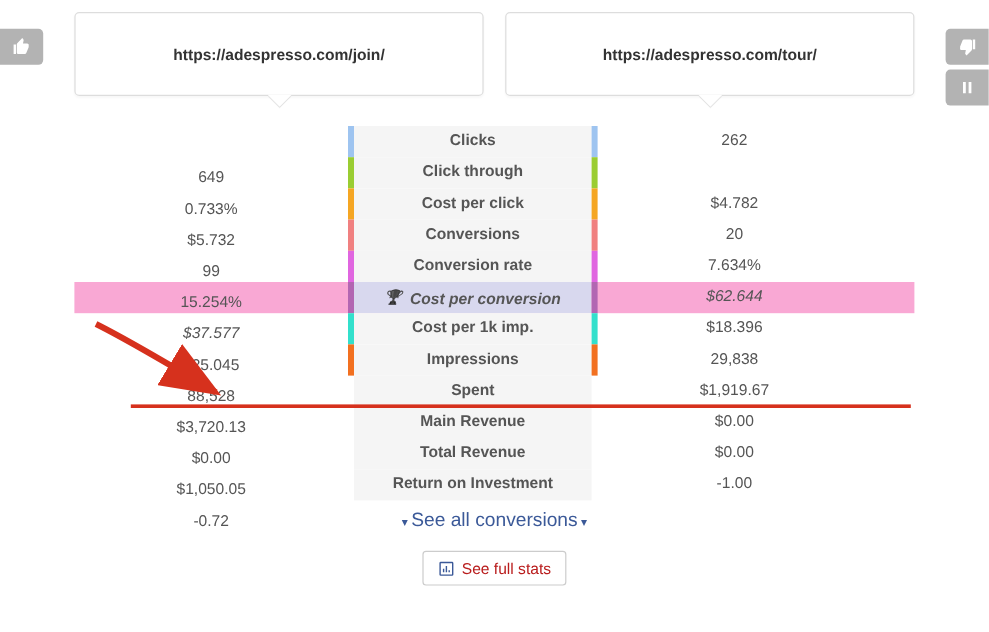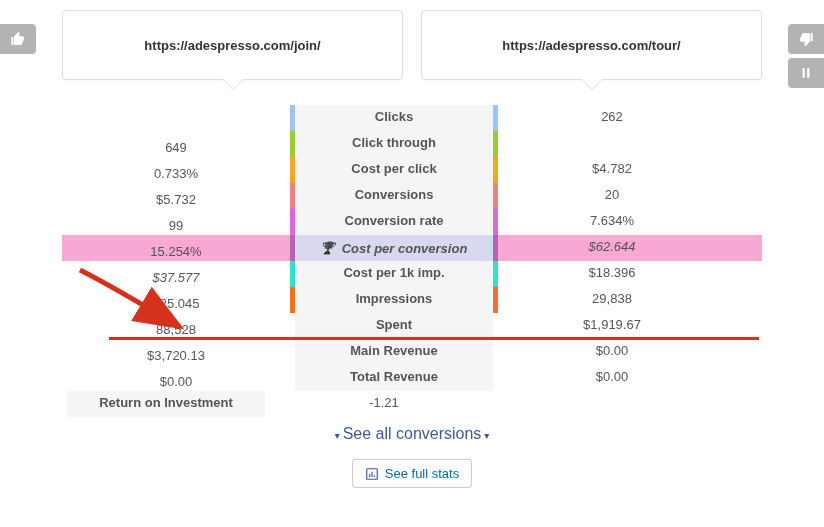--- a/index.html
+++ b/index.html
@@ -30,21 +30,21 @@
     .row.highlight .col-mid { background: #d8d8ee; }
     
     .row .col-mid.with-icon { display: flex; align-items: center; justify-content: center; gap: 6px; }
     
     .see-all { text-align: center; margin-top: 8px; }
     .see-all a { color: #3b5998; font-size: 16px; text-decoration: none; }
     .see-all a::before { content: '▾ '; font-size: 10px; }
     .see-all a::after { content: ' ▾'; font-size: 10px; }
     
     .full-stats-wrap { text-align: center; margin-top: 16px; }
-    .full-stats-btn { display: inline-flex; align-items: center; gap: 6px; border: 1px solid #ccc; background: #fff; padding: 6px 12px; border-radius: 3px; color: #0369a1; font-size: 13px; cursor: pointer; }
+    .full-stats-btn { display: inline-flex; align-items: center; gap: 6px; border: 1px solid #ccc; background: #fff; padding: 6px 12px; border-radius: 3px; color: #b91c1c; font-size: 13px; cursor: pointer; }
     
     .arrow-svg { position: absolute; left: 70px; top: 265px; pointer-events: none; z-index: 10; }
     .red-underline { position: absolute; height: 3px; background: #d6311d; left: 109px; width: 650px; top: 337px; z-index: 5; }
   </style>
 </head>
 <body>
 
 <div class="compare-wrap">
 
   <div class="side-btns-left">
@@ -151,24 +151,25 @@
         <div class="col-right">$0.00</div>
       </div>
       <div class="row">
         <div class="col-left">$1,050.05</div>
         <div class="col-stripe" style="background: transparent;"></div>
         <div class="col-mid"><span>Total Revenue</span></div>
         <div class="col-stripe" style="background: transparent;"></div>
         <div class="col-right">$0.00</div>
       </div>
       <div class="row">
+        <div class="col-left">-0.72</div>
         <div class="col-stripe" style="background: transparent;"></div>
         <div class="col-mid"><span>Return on Investment</span></div>
         <div class="col-stripe" style="background: transparent;"></div>
-        <div class="col-right">-1.21</div>
+        <div class="col-right">-1.00</div>
       </div>
     </div>
 
   <div class="see-all">
     <a href="#">See all conversions</a>
   </div>
 
   <div class="full-stats-wrap">
     <button class="full-stats-btn">
       <svg width="14" height="14" viewBox="0 0 24 24" fill="none" stroke="#3b5998" stroke-width="2">

